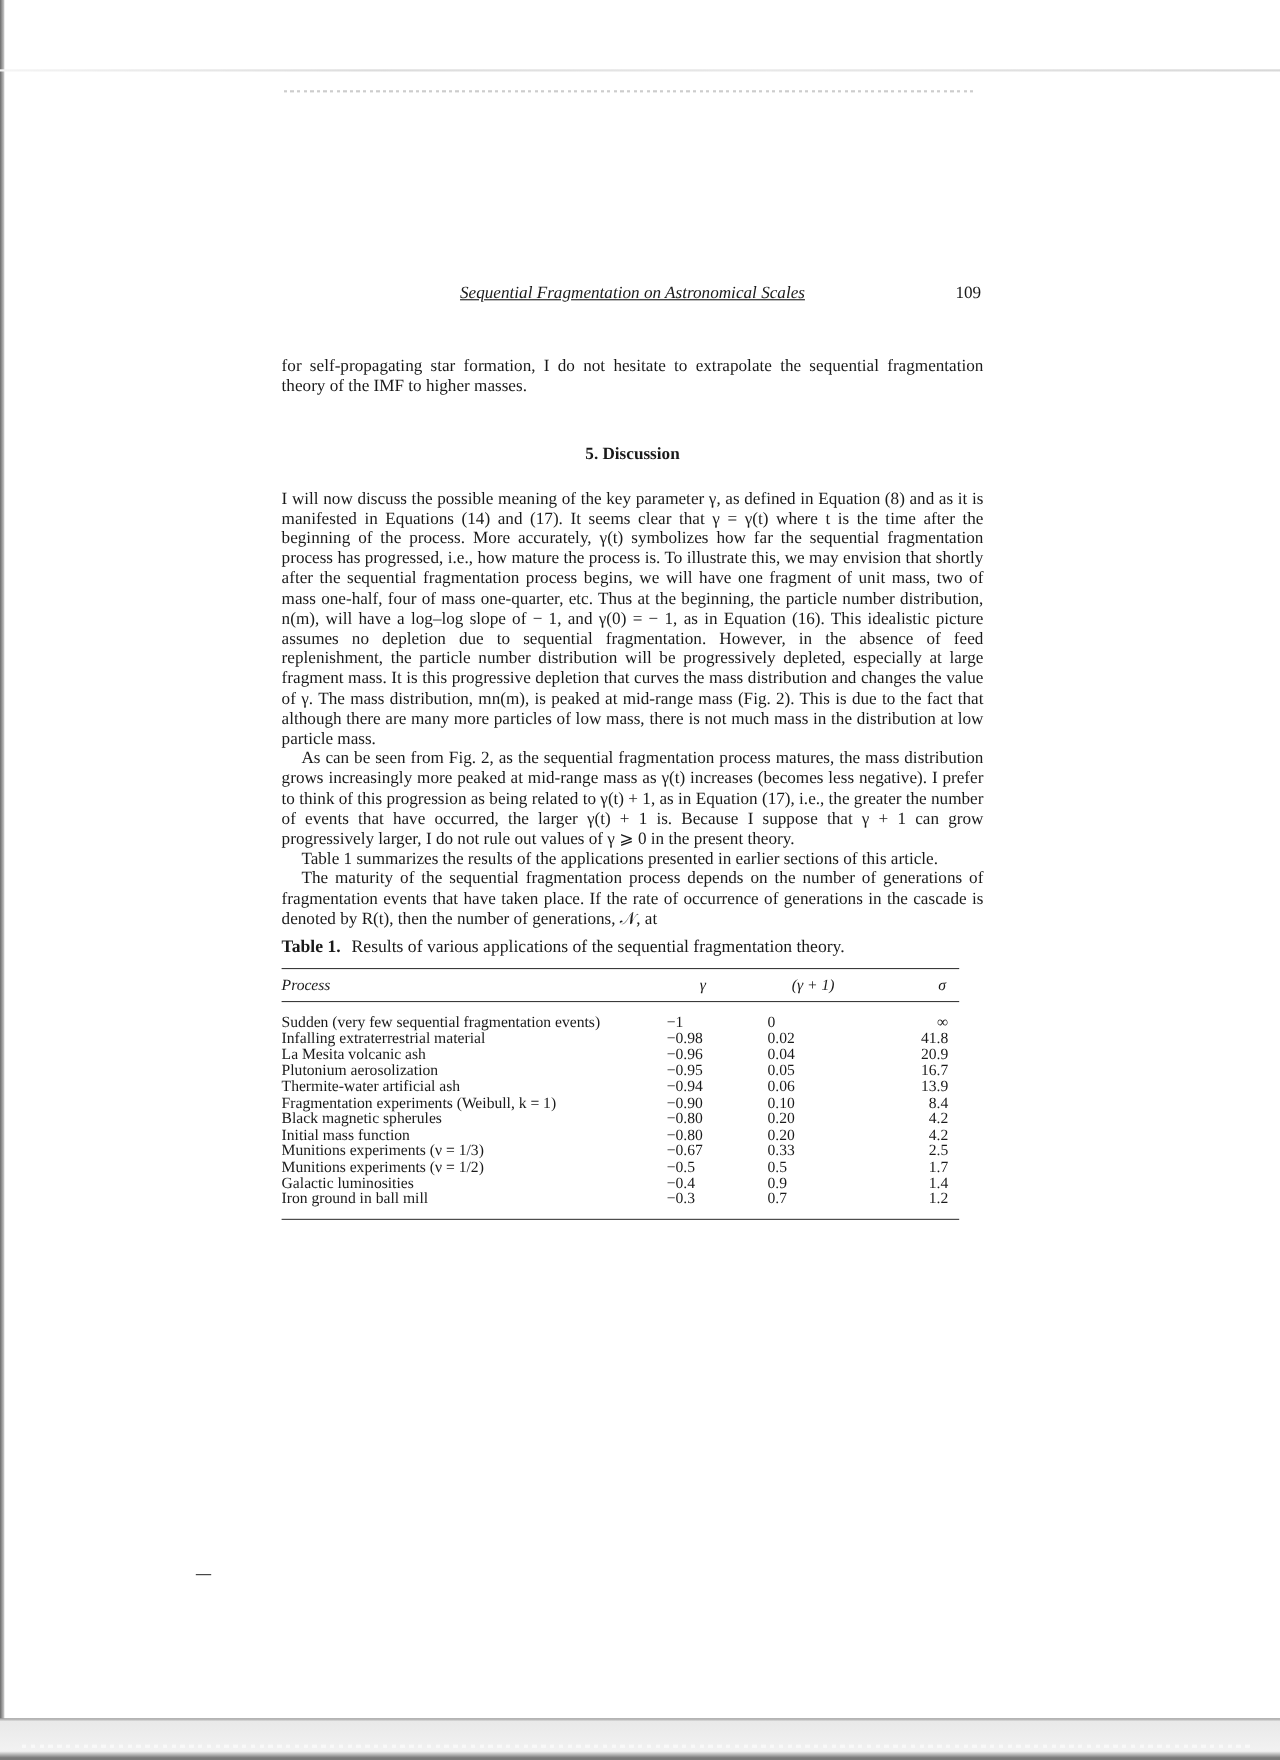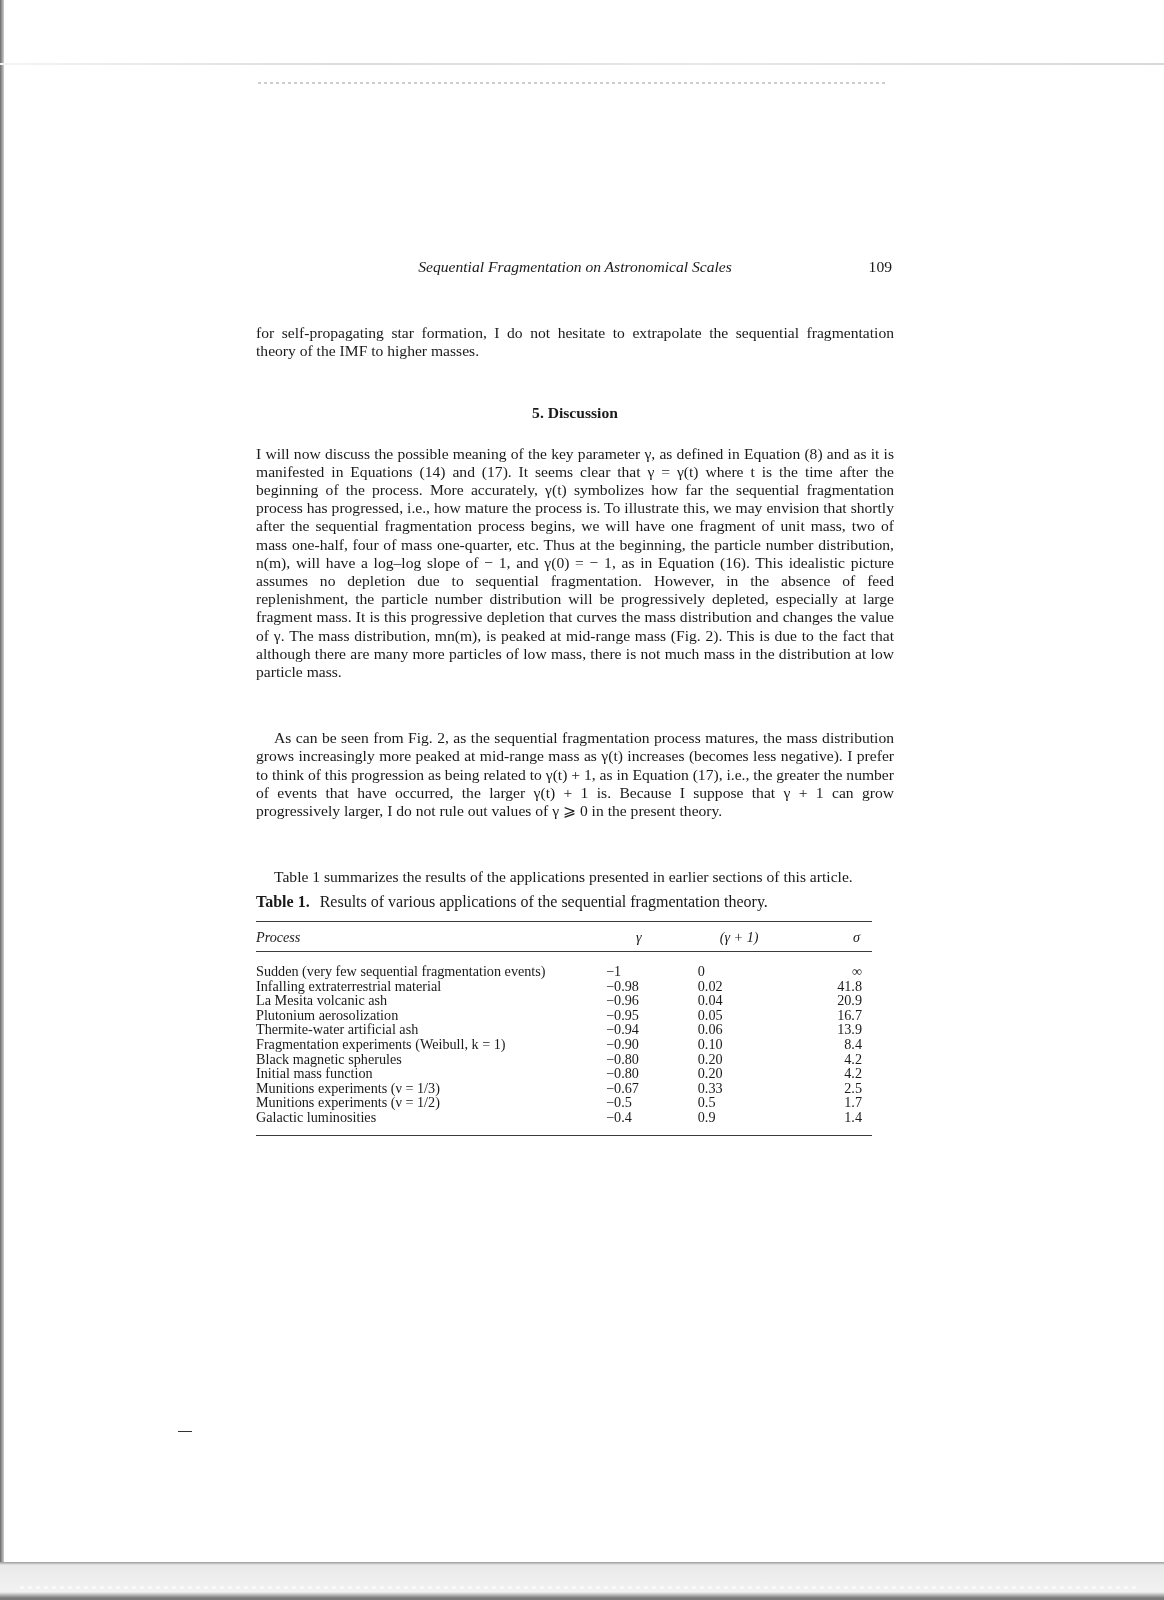--- a/index.html
+++ b/index.html
@@ -38,26 +38,27 @@
     .page {
       position: absolute; left: 256px; top: 258px; width: 638px;
       font-size: 15.6px; line-height: 18.2px;
     }
     .running-head {
       position: relative; height: 22px; margin-bottom: 16px;
     }
     .running-title {
       position: absolute; left: 0; right: 0; text-align: center; font-style: italic;
       font-size: 15.6px;
+      text-decoration: underline;
     }
     .page-number {
       position: absolute; right: 2px; top: 0; font-size: 15.6px;
     }
     p { margin: 0; text-align: justify; }
-    .indent { text-indent: 18px; margin-top: 48px; }
+    .indent { text-indent: 18px; }
     .section-heading {
       text-align: center; font-weight: bold; font-size: 15.6px;
       margin: 44px 0 22px 0;
     }
     .lead-par { margin-bottom: 0; margin-top: 44px; }
 
     .table-caption {
       margin-top: 7px; font-size: 16px; line-height: 18px;
     }
     .table-caption b { margin-right: 10px; }
@@ -94,20 +95,21 @@
     <span class="page-number">109</span>
   </div>
 
   <p class="lead-par">for self-propagating star formation, I do not hesitate to extrapolate the sequential fragmentation theory of the IMF to higher masses.</p>
 
   <div class="section-heading">5. Discussion</div>
 
   <p>I will now discuss the possible meaning of the key parameter γ, as defined in Equation (8) and as it is manifested in Equations (14) and (17). It seems clear that γ = γ(t) where t is the time after the beginning of the process. More accurately, γ(t) symbolizes how far the sequential fragmentation process has progressed, i.e., how mature the process is. To illustrate this, we may envision that shortly after the sequential fragmentation process begins, we will have one fragment of unit mass, two of mass one-half, four of mass one-quarter, etc. Thus at the beginning, the particle number distribution, n(m), will have a log–log slope of − 1, and γ(0) = − 1, as in Equation (16). This idealistic picture assumes no depletion due to sequential fragmentation. However, in the absence of feed replenishment, the particle number distribution will be progressively depleted, especially at large fragment mass. It is this progressive depletion that curves the mass distribution and changes the value of γ. The mass distribution, mn(m), is peaked at mid-range mass (Fig. 2). This is due to the fact that although there are many more particles of low mass, there is not much mass in the distribution at low particle mass.</p>
   <p class="indent">As can be seen from Fig. 2, as the sequential fragmentation process matures, the mass distribution grows increasingly more peaked at mid-range mass as γ(t) increases (becomes less negative). I prefer to think of this progression as being related to γ(t) + 1, as in Equation (17), i.e., the greater the number of events that have occurred, the larger γ(t) + 1 is. Because I suppose that γ + 1 can grow progressively larger, I do not rule out values of γ ⩾ 0 in the present theory.</p>
   <p class="indent">Table 1 summarizes the results of the applications presented in earlier sections of this article.</p>
+  <p class="indent">The maturity of the sequential fragmentation process depends on the number of generations of fragmentation events that have taken place. If the rate of occurrence of generations in the cascade is denoted by R(t), then the number of generations, 𝒩, at</p>
 
   <div class="table-caption">
     <b>Table 1.</b><span>Results of various applications of the sequential fragmentation theory.</span>
   </div>
   <div class="table-rule top"></div>
   <table>
     <thead>
       <tr>
         <th class="c-process">Process</th>
         <th class="c-gamma">γ</th>
@@ -180,19 +182,25 @@
           <td class="c-gamma num">−0.5</td>
           <td class="c-gp1 num">0.5</td>
           <td class="c-sigma num">1.7</td>
         </tr>
       <tr>
           <td class="c-process">Galactic luminosities</td>
           <td class="c-gamma num">−0.4</td>
           <td class="c-gp1 num">0.9</td>
           <td class="c-sigma num">1.4</td>
         </tr>
+      <tr>
+          <td class="c-process">Iron ground in ball mill</td>
+          <td class="c-gamma num">−0.3</td>
+          <td class="c-gp1 num">0.7</td>
+          <td class="c-sigma num">1.2</td>
+        </tr>
     </tbody>
   </table>
   <div class="table-rule bot"></div>
 </div>
 
 <div class="scan-bottom"></div>
 <div class="scan-bottom-dots"></div>
 
 </body></html>

